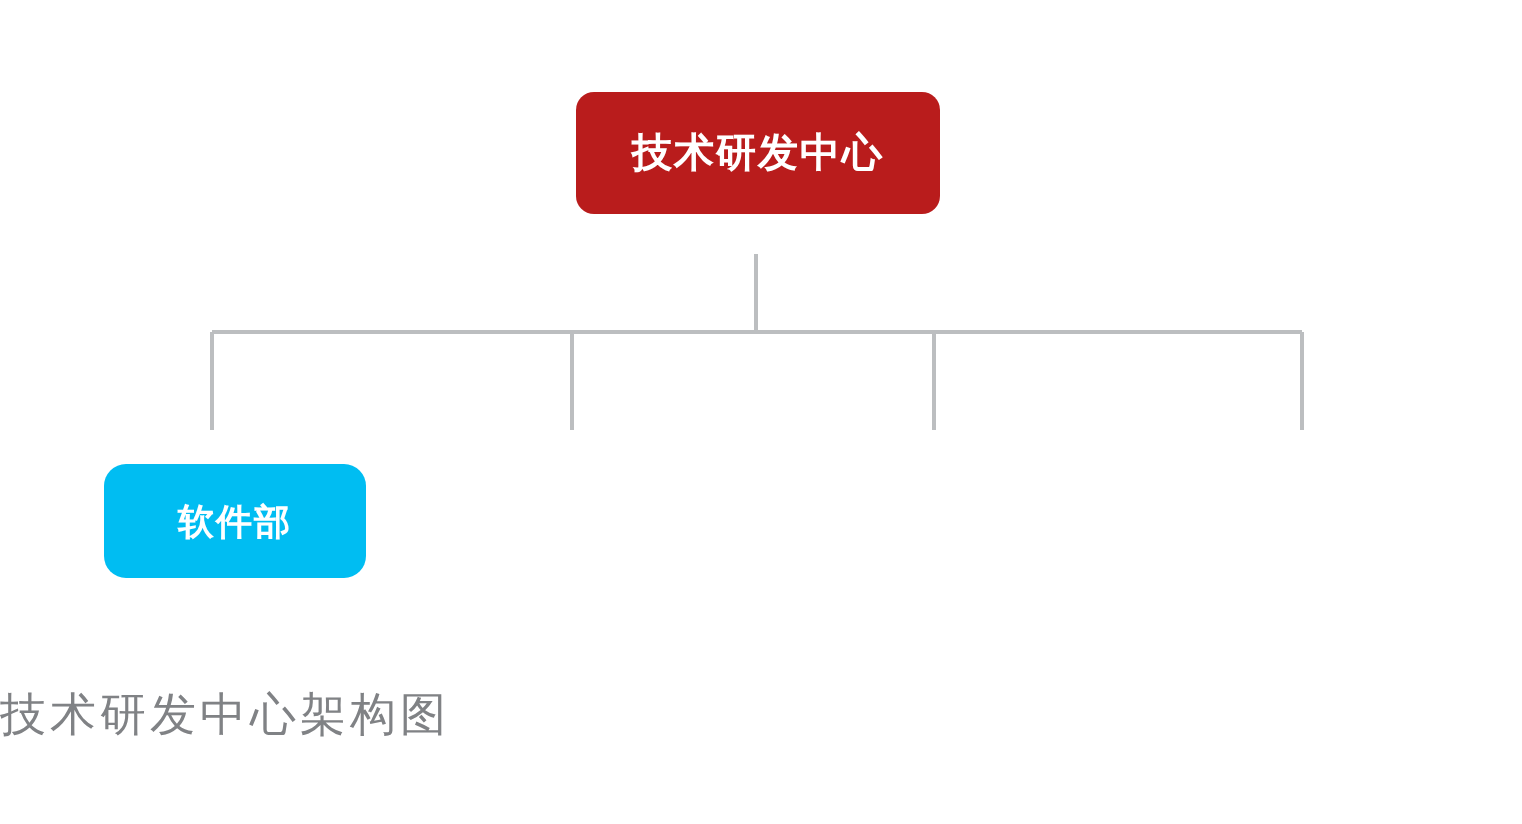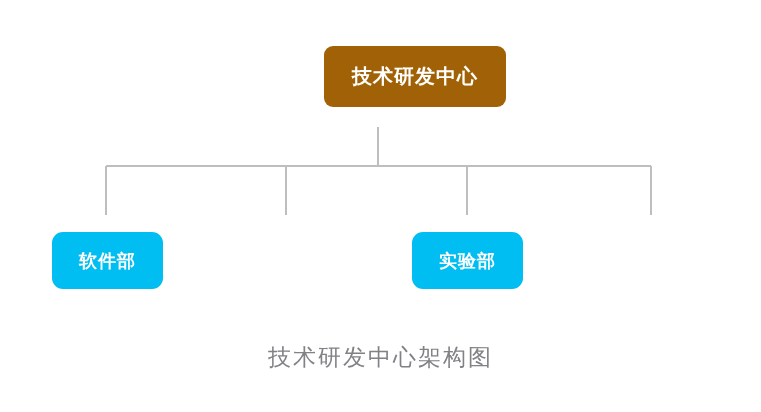--- a/index.html
+++ b/index.html
@@ -42,47 +42,46 @@
     font-weight: bold;
     letter-spacing: 1px;
     white-space: nowrap;
   }
 
   .node-root {
     left: 288px;
     top: 46px;
     width: 182px;
     height: 61px;
-    background: #a16207;
+    background: #b91c1c;
     border-radius: 9px;
     font-size: 20px;
-    margin-left: 36px;
   }
 
   .node-child {
     top: 232px;
-    width: 111px;
+    width: 131px;
     height: 57px;
     background: #00bdf2;
     border-radius: 11px;
     font-size: 18px;
   }
 
   .node-child-0 { left: 52px; }
   .node-child-1 { left: 232px; }
   .node-child-2 { left: 412px; }
   .node-child-3 { left: 593px; }
 
   
   .caption {
     position: absolute;
     left: 0;
     top: 342px;
     width: 761px;
-    text-align: center;
+    text-align: left;
     color: #808285;
     font-size: 23px;
     letter-spacing: 2px;
     white-space: nowrap;
   }
 </style>
 </head>
 <body>
 
 <div id="chart-canvas">
@@ -100,20 +99,17 @@
 
   <div class="node node-root">
     <span>技术研发中心</span>
   </div>
 
   <div class="node node-child node-child-0">
     <span>软件部</span>
   </div>
 
 
-  <div class="node node-child node-child-2">
-    <span>实验部</span>
-  </div>
 
 
   <div class="caption">技术研发中心架构图</div>
 
 </div>
 
 </body></html>

